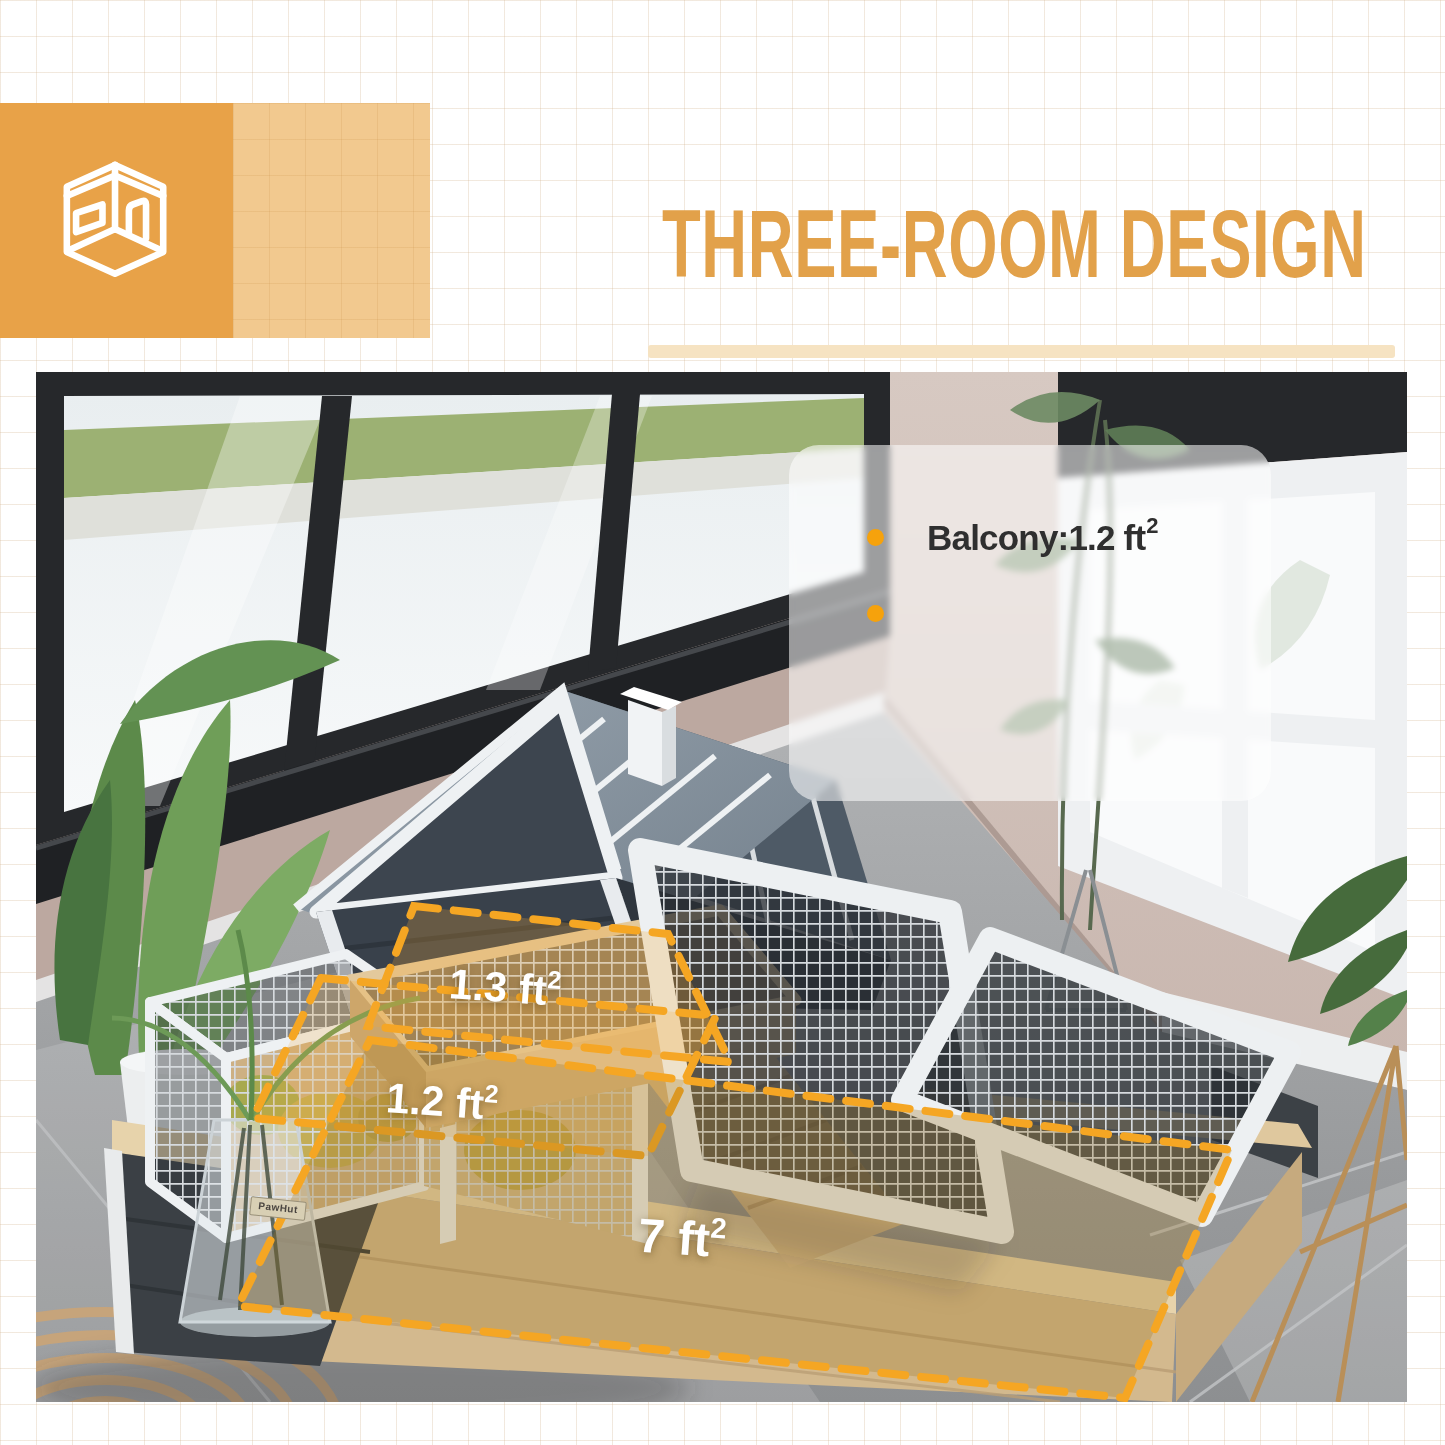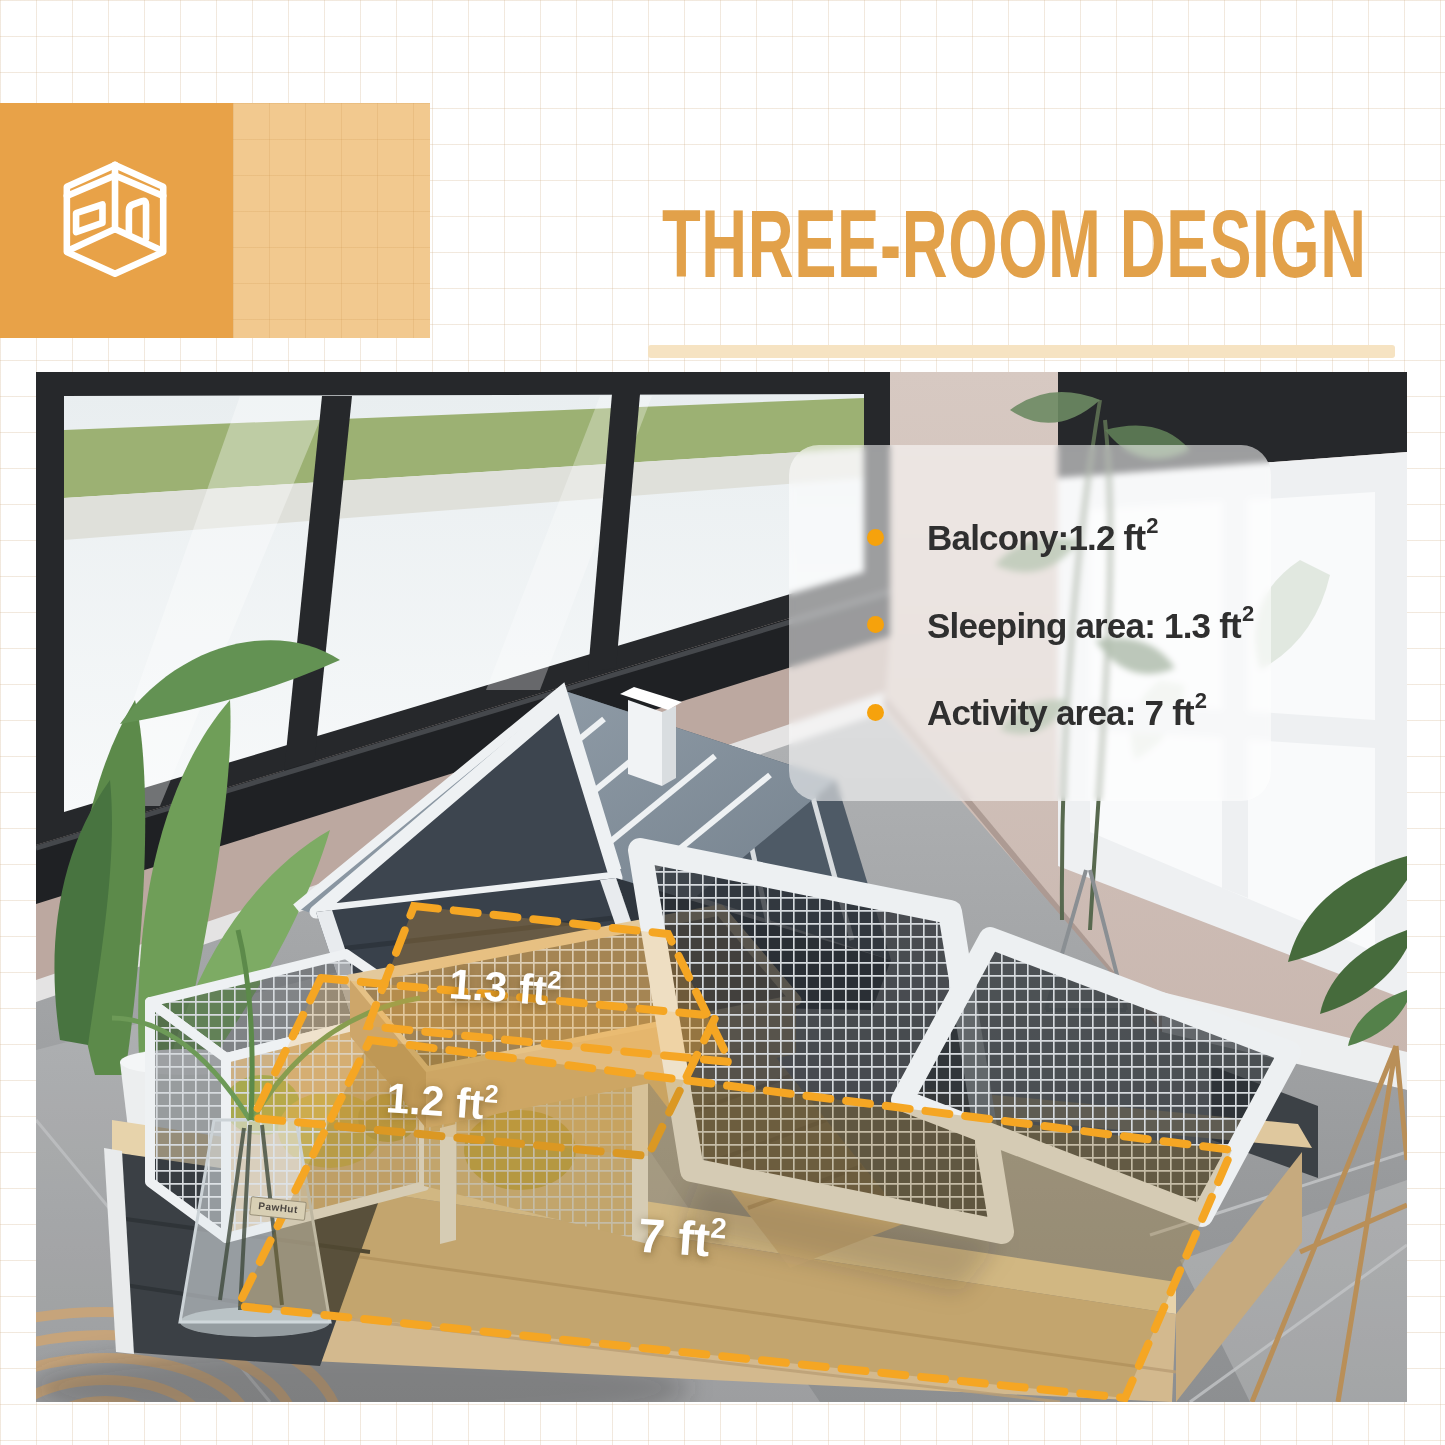--- a/index.html
+++ b/index.html
@@ -304,20 +304,15 @@
   <div class="area-label" id="label-activity"><span>7 ft</span><sup>2</sup></div>
   <div class="brand-tag">PawHut</div>
 
   <div class="feature-card">
     <div class="feature-item">
       <span class="bullet-dot"></span>
       <span class="feature-text"><span>Balcony:1.2 ft</span><sup>2</sup></span>
     </div>
     <div class="feature-item">
       <span class="bullet-dot"></span>
-      <span class="feature-text"><span>Sleeping area: 1.3 ft</span><sup>2</sup></span>
-    </div>
-    <div class="feature-item">
-      <span class="bullet-dot"></span>
-      <span class="feature-text"><span>Activity area: 7 ft</span><sup>2</sup></span>
     </div>
   </div>
 </div>
 
 </body></html>

